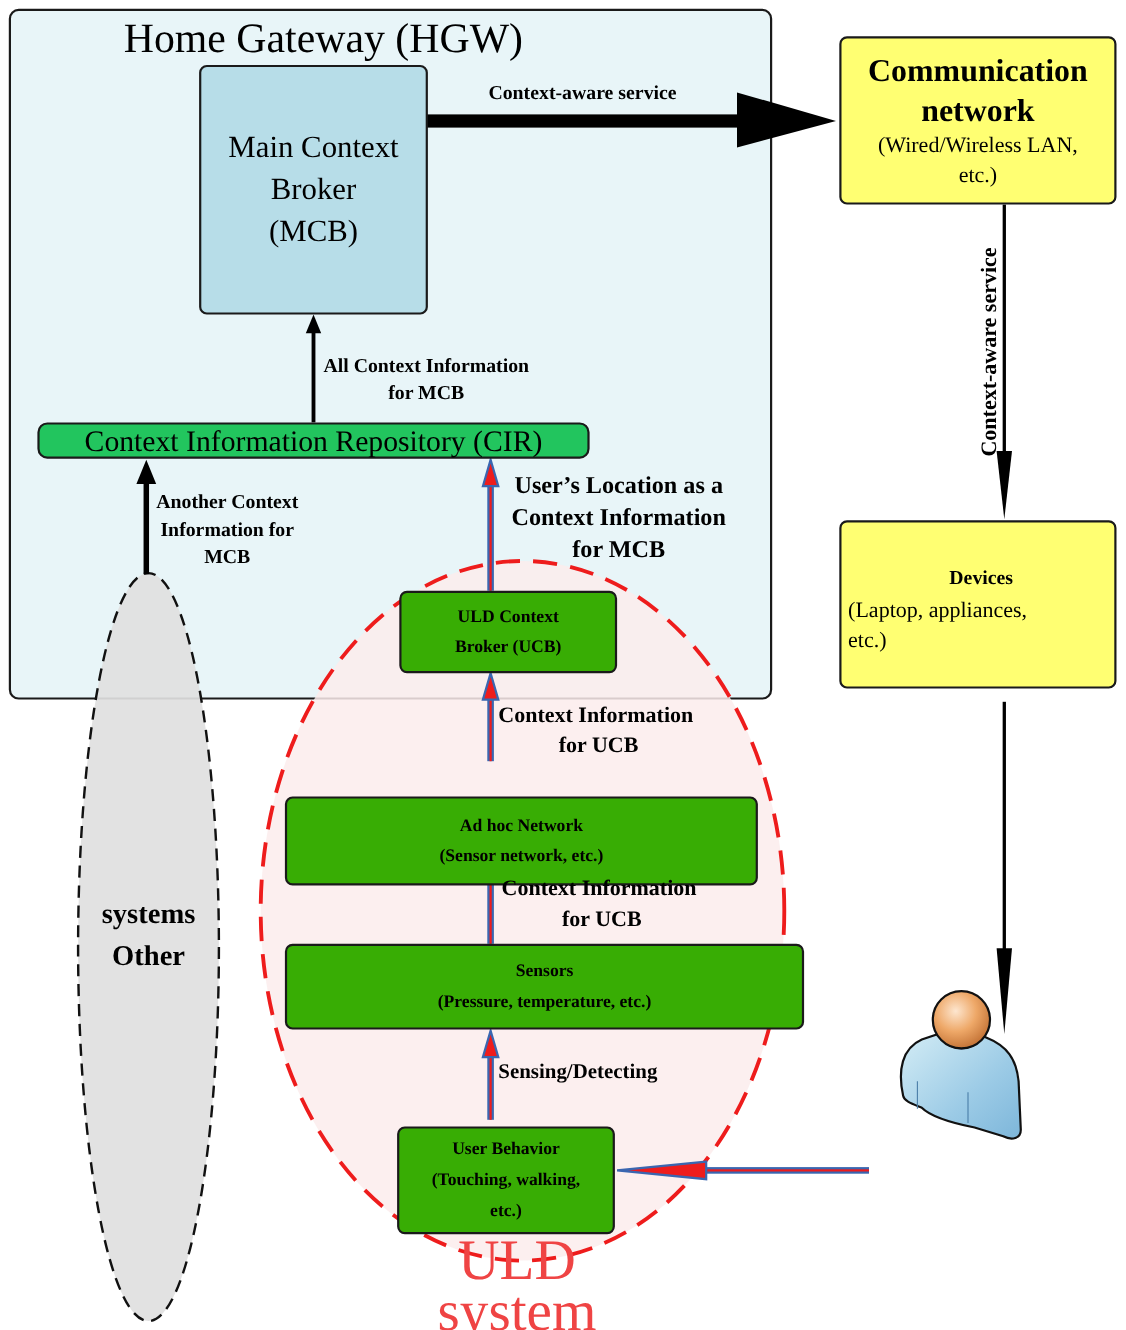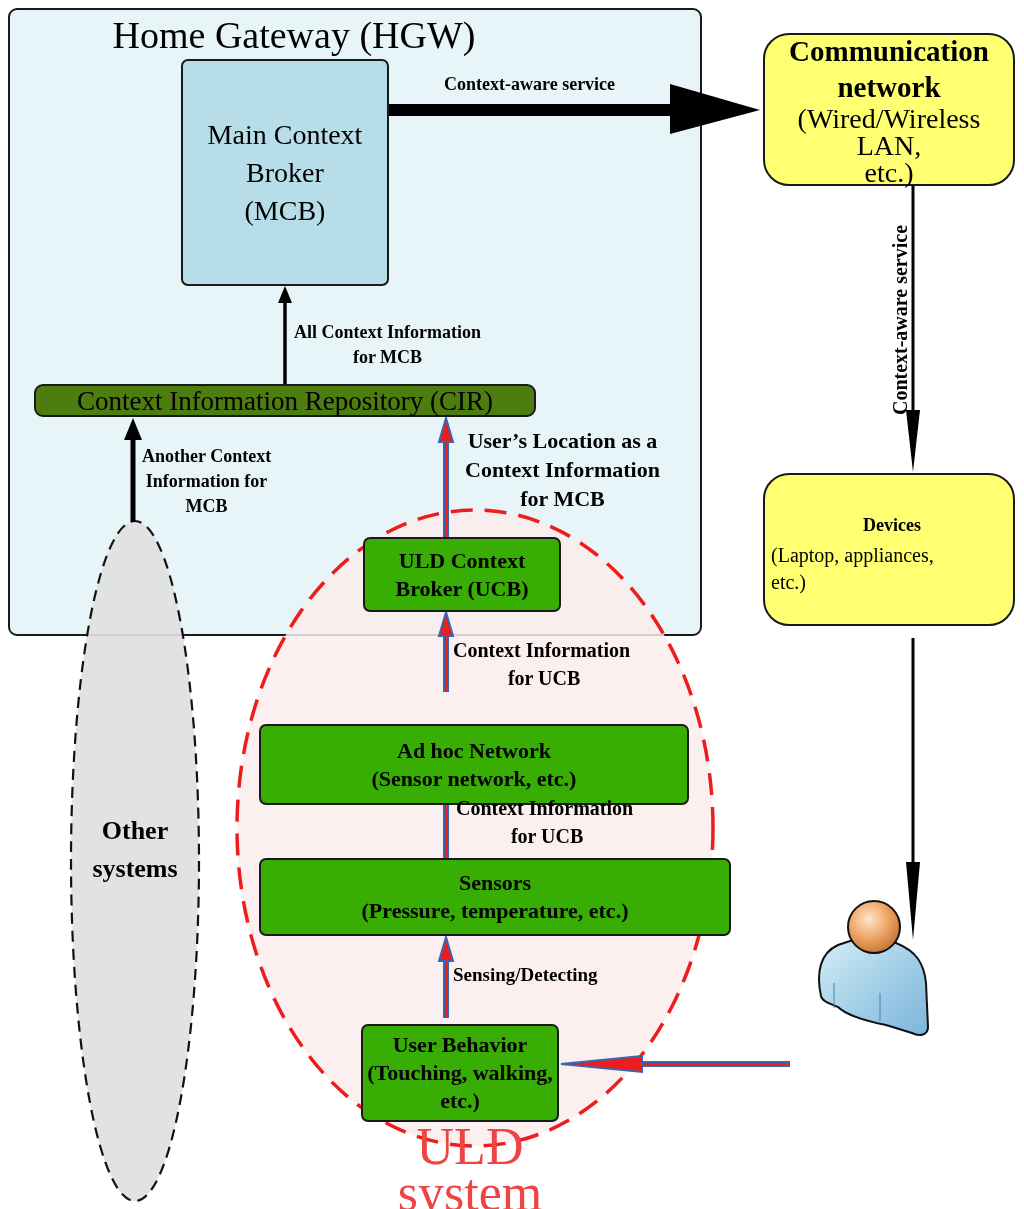--- a/index.html
+++ b/index.html
@@ -4,30 +4,30 @@
 <style>
   html, body { margin: 0; padding: 0; background: #ffffff; }
   body { width: 1024px; height: 1209px; position: relative; overflow: hidden;
          font-family: "Liberation Serif", "DejaVu Serif", serif; color: #000; }
   svg#diagram { position: absolute; left: 0; top: 0; }
   .abs { position: absolute; margin: 0; text-align: center; }
   .box { position: absolute; box-sizing: border-box; border: 2px solid #1a1a1a; border-radius: 7px;
          display: flex; flex-direction: column; align-items: center; justify-content: center; text-align: center; }
   .hgw-title { font-size: 38px; line-height: 46px; margin-top: 4px; }
   .mcb { left: 181px; top: 59px; width: 208px; height: 227px; background: #b7dde8; font-size: 28px; line-height: 38px; text-align: center; }
-  .cir { left: 34px; top: 384px; width: 502px; height: 33px; background: #4d7c0f; font-size: 27px; line-height: 30px; border-radius: 9px; }
-  .green { background: #38ad04; font-weight: bold; font-size: 22px; line-height: 28px; }
+  .cir { left: 34px; top: 384px; width: 502px; height: 33px; background: #22c55e; font-size: 27px; line-height: 30px; border-radius: 9px; }
+  .green { background: #38ad04; font-weight: bold; font-size: 16px; line-height: 28px; }
   .ucb { left: 363px; top: 537px; width: 198px; height: 75px; }
   .adhoc { left: 259px; top: 724px; width: 430px; height: 81px; }
   .sensors { left: 259px; top: 858px; width: 472px; height: 78px; }
   .behavior { left: 361px; top: 1024px; width: 198px; height: 98px; }
-  .yellow { background: #ffff72; border-radius: 26px; }
+  .yellow { background: #ffff72; }
   .comm { left: 763px; top: 33px; width: 252px; height: 153px; }
   .comm .title { font-weight: bold; font-size: 29px; line-height: 36px; }
-  .comm .sub { font-size: 28px; line-height: 27px; text-align: center; }
+  .comm .sub { font-size: 20px; line-height: 27px; text-align: center; }
   .dev { left: 763px; top: 473px; width: 252px; height: 153px; align-items: flex-start; text-align: left; padding-left: 6px; }
   .dev .title { font-weight: bold; font-size: 18px; line-height: 34px; align-self: center; margin-top: 4px; }
   .dev .sub { font-size: 20px; line-height: 27px; }
   .lbl { font-weight: bold; font-size: 18px; line-height: 25px; white-space: pre; }
   .lbl-lg { font-weight: bold; font-size: 22px; line-height: 29px; white-space: pre; }
   .other-lbl { left: 68px; top: 812px; width: 134px; text-align: center; font-weight: bold; font-size: 26px; line-height: 38px; }
   .uld-lbl { left: 340px; top: 1124px; width: 260px; text-align: center; font-weight: normal; font-size: 52px; line-height: 46px; color: #ef4444; }
   .vertical { left: 886px; top: 200px; width: 28px; height: 240px; }
   .vertical span { position: absolute; left: 50%; top: 50%; transform: translate(-50%,-50%) rotate(-90deg);
                    white-space: nowrap; font-weight: bold; font-size: 20px; }
@@ -155,22 +155,22 @@
   <div class="sub">(Wired/Wireless LAN,</div>
   <div class="sub">etc.)</div>
 </div>
 <div class="box yellow dev">
   <div class="title">Devices</div>
   <div class="sub">(Laptop, appliances,</div>
   <div class="sub">etc.)</div>
 </div>
 
 <div class="abs other-lbl">
+  <div>systems</div>
   <div>Other</div>
-  <div>systems</div>
 </div>
 <div class="abs uld-lbl">ULD system</div>
 
 <div class="abs lbl" style="left:444px; top:72px;">Context-aware service</div>
 <div class="abs vertical">
     <span>Context-aware service</span>
   </div>
 
 <div class="abs" style="left:294px; top:320px;">
   <div class="lbl">All Context Information</div>

